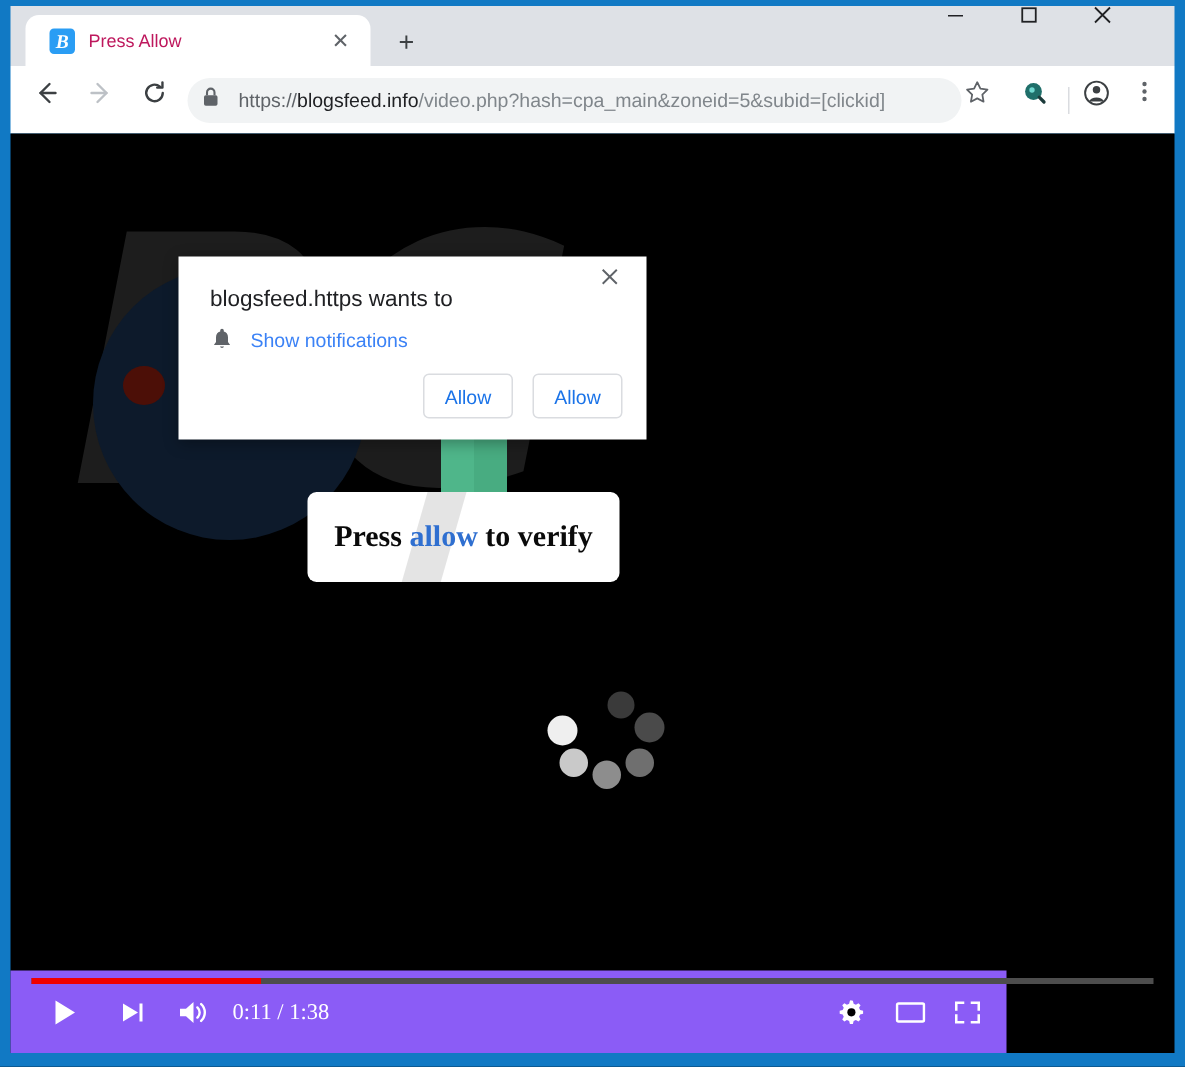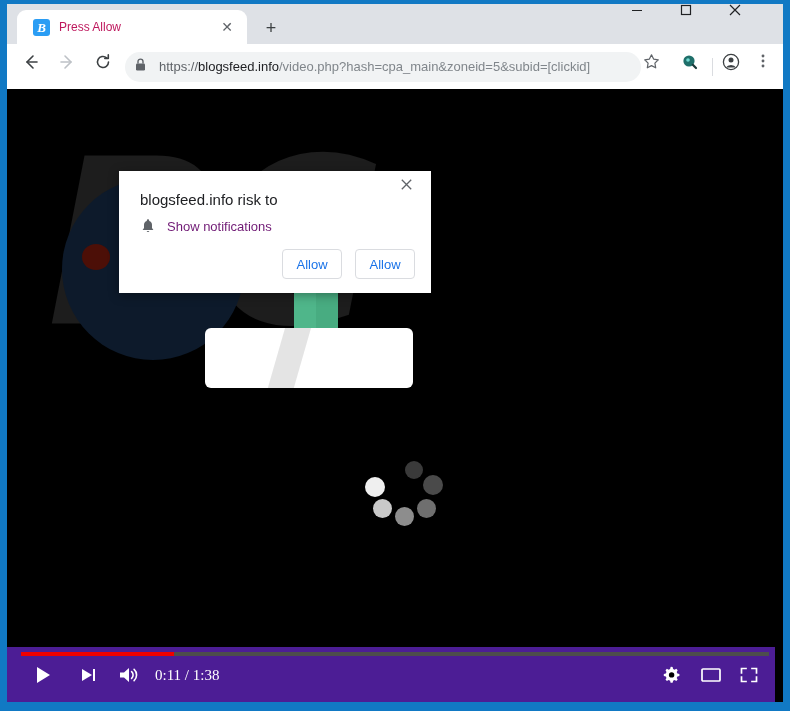--- a/index.html
+++ b/index.html
@@ -156,42 +156,42 @@
   #pd-title{
     position:absolute;left:21px;top:20px;
     font-size:15px;color:#202124;
   }
   #pd-bell{
     position:absolute;left:22px;top:47px;width:18px;height:18px;
     color:#5f6368;font-size:14px;line-height:18px;text-align:center;
   }
   #pd-item{
     position:absolute;left:48px;top:47px;
-    font-size:13px;color:#701a75;line-height:18px;
+    font-size:13px;color:#3b82f6;line-height:18px;
   }
   #pd-close{
     position:absolute;right:10px;top:8px;width:20px;height:20px;
     color:#5f6368;font-size:13px;line-height:20px;text-align:center;
     cursor:pointer;
   }
   .pd-btn{
     position:absolute;top:78px;height:30px;
     border:1px solid #dadce0;border-radius:4px;
     background:#ffffff;color:#1a73e8;
     font-size:13px;font-family:"Liberation Sans",sans-serif;
     cursor:pointer;padding:0 14px;
     display:flex;align-items:center;justify-content:center;
   }
   #pd-allow{left:163px;width:60px;}
   #pd-block{left:236px;width:60px;}
 
   
   #controls{
-    position:absolute;left:7px;bottom:9px;width:768px;height:55px;
-    background:#4c1d95;
+    position:absolute;left:7px;bottom:9px;width:664px;height:55px;
+    background:#8b5cf6;
   }
   #progress-track{
     position:absolute;left:14px;top:5px;width:748px;height:4px;
     background:#4d4d4d;
   }
   #progress-fill{
     position:absolute;left:0;top:0;height:4px;width:20.4%;
     background:#f00000;
   }
   .cbtn{
@@ -318,33 +318,34 @@
 
     <div id="arrow">
       <svg width="100" height="130" viewBox="0 0 100 130">
         <polygon points="50,2 98,55 72,55 72,130 28,130 28,55 2,55" fill="#4fb68a"></polygon>
         <polygon points="50,2 98,55 72,55 72,130 50,130" fill="#46a87e" opacity="0.75"></polygon>
       </svg>
     </div>
 
     <div id="banner">
       <div id="banner-shine"></div>
+      <div id="banner-text"><span>Press </span><span class="hl">allow</span><span> to verify</span></div>
     </div>
 
     <div id="spinner">
       <div class="sdot" style="left:0px;top:10px;width:20px;height:20px;background:#efefef;"></div>
       <div class="sdot" style="left:8px;top:32px;width:19px;height:19px;background:#c9c9c9;"></div>
       <div class="sdot" style="left:30px;top:40px;width:19px;height:19px;background:#8d8d8d;"></div>
       <div class="sdot" style="left:52px;top:32px;width:19px;height:19px;background:#6f6f6f;"></div>
       <div class="sdot" style="left:58px;top:8px;width:20px;height:20px;background:#4a4a4a;"></div>
       <div class="sdot" style="left:40px;top:-6px;width:18px;height:18px;background:#3a3a3a;"></div>
     </div>
 
     <div id="permdialog">
-      <div id="pd-title">blogsfeed.info risk to</div>
+      <div id="pd-title">blogsfeed.https wants to</div>
       <div id="pd-bell">
         <svg width="14" height="16" viewBox="0 0 14 16">
           <path d="M7 1.2 A1.2 1.2 0 0 1 8.2 2.4 V3 A4 4 0 0 1 11 6.8 V10 L12.4 12 H1.6 L3 10 V6.8 A4 4 0 0 1 5.8 3 V2.4 A1.2 1.2 0 0 1 7 1.2 Z" fill="#5f6368"></path>
           <path d="M5.6 13 A1.5 1.5 0 0 0 8.4 13 Z" fill="#5f6368"></path>
         </svg>
       </div>
       <div id="pd-item">Show notifications</div>
       <div id="pd-close">
         <svg width="11" height="11" viewBox="0 0 11 11">
           <path d="M0.8 0.8 L10.2 10.2 M10.2 0.8 L0.8 10.2" stroke="#5f6368" stroke-width="1.3" fill="none"></path>

